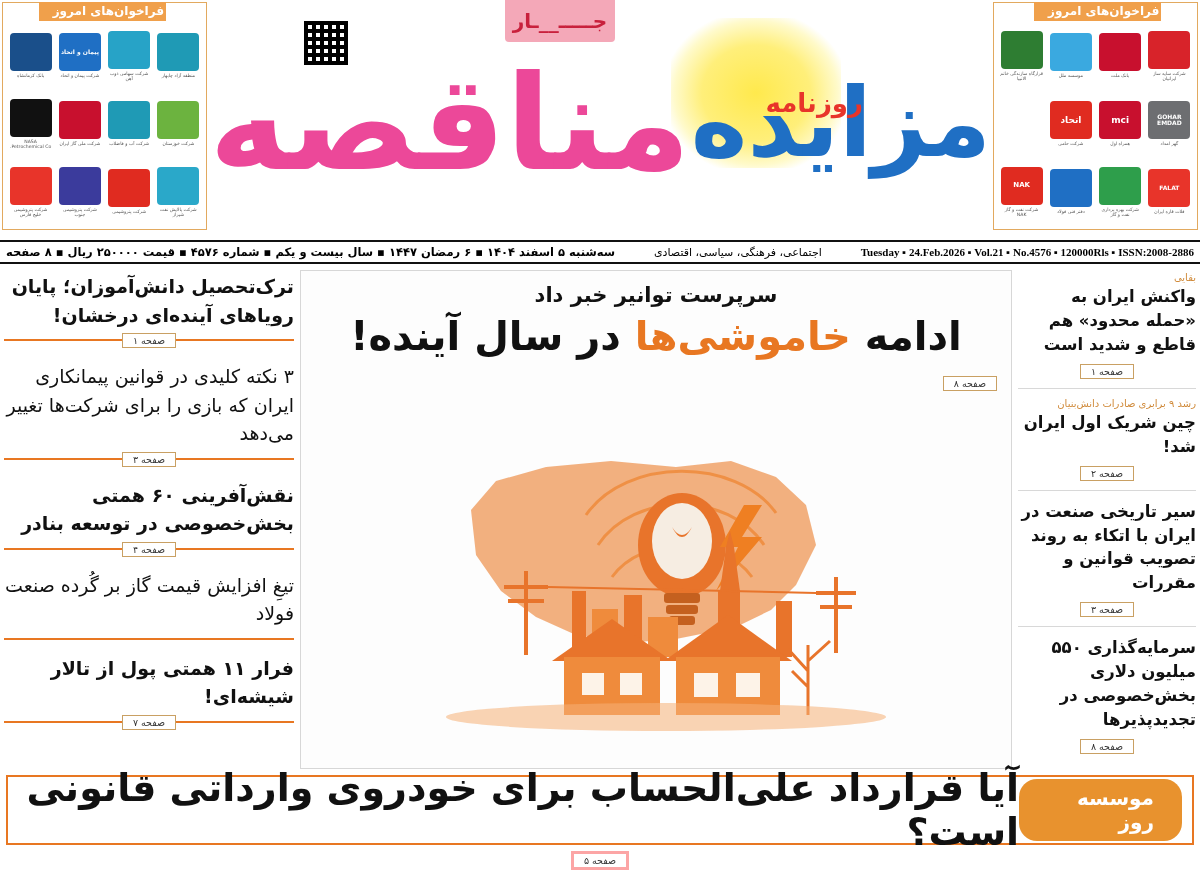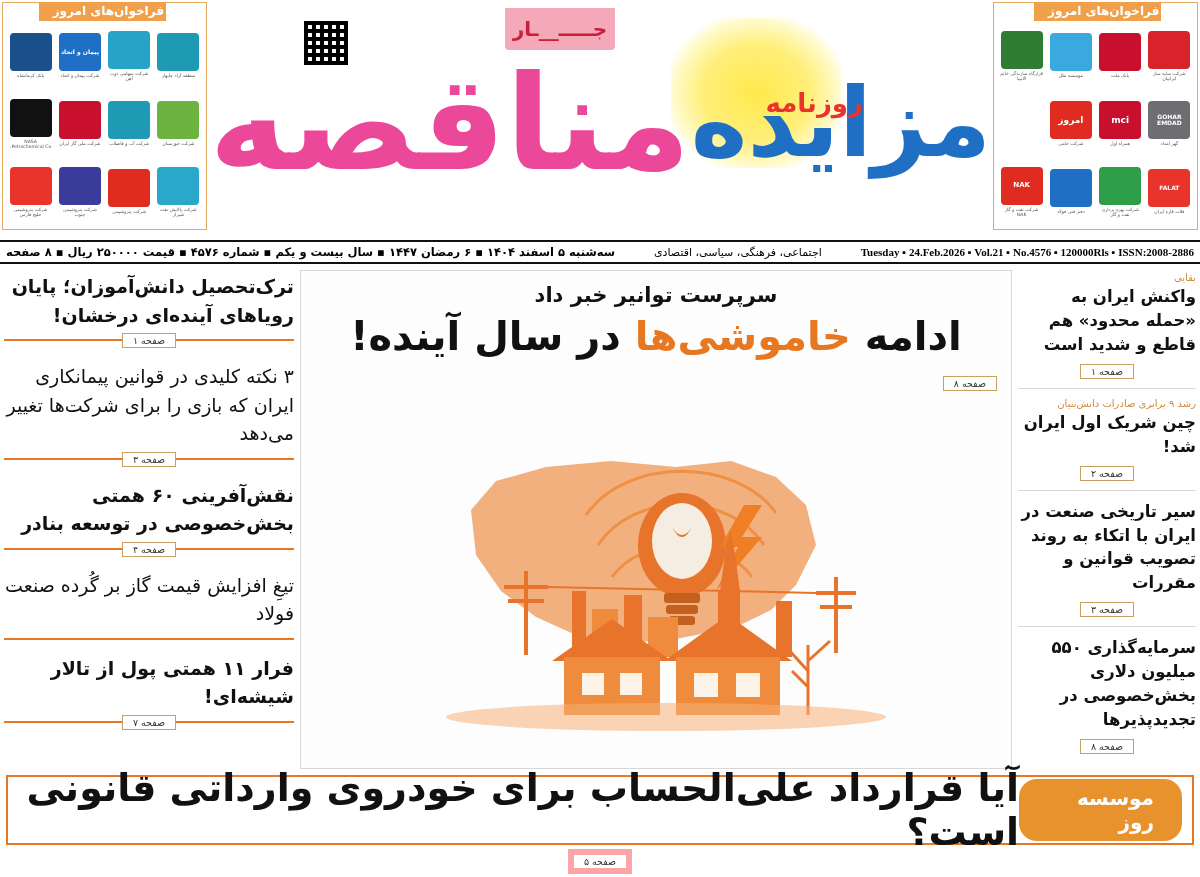--- a/index.html
+++ b/index.html
@@ -91,21 +91,21 @@
   }
   .sun {
     position: absolute;
     width: 170px; height: 150px;
     background: radial-gradient(ellipse at center, #ffe94d 0%, #ffef7a 45%, rgba(255,246,160,0.55) 68%, rgba(255,255,255,0) 78%);
     top: 18px; right: 150px;
     pointer-events: none;
   }
   .jostar {
     position: absolute;
-    top: 8px; left: 50%;
+    top: 0; left: 50%;
     transform: translateX(-50%) translateX(-40px);
     width: 110px; height: 42px;
     background: #f4a8b8;
     color: #c8203c;
     font-size: 20px;
     font-weight: bold;
     display: flex; align-items: center; justify-content: center;
     border-radius: 0 0 4px 4px;
   }
   .masthead-main {
@@ -290,21 +290,21 @@
   }
   .bottom-q {
     font-size: 38px;
     font-weight: bold;
     color: #111;
     letter-spacing: -0.5px;
   }
   .bottom-tag-row { text-align: center; margin-top: 4px; }
   .bottom-tag {
     display: inline-block;
-    border: 6px solid #fca5a5;
+    border: 3px solid #fca5a5;
     font-size: 9.5px;
     padding: 1px 10px;
     color: #333;
   }
 </style>
 </head>
 <body>
 
 <div class="page">
 
@@ -337,21 +337,21 @@
             <div class="logo-cap">گهر امداد</div>
           </div>
         <div class="logo-cell">
             <div class="logo-mark" style="background:#c8102e">
               <span>mci</span>
             </div>
             <div class="logo-cap">همراه اول</div>
           </div>
         <div class="logo-cell">
             <div class="logo-mark" style="background:#e02b20">
-              <span>امروز</span>
+              <span>اتحاد</span>
             </div>
             <div class="logo-cap">شرکت حامی</div>
           </div>
         <div class="logo-cell"></div>
 
         <div class="logo-cell">
             <div class="logo-mark" style="background:#e8342a;font-size:6px">
               <span>FALAT</span>
             </div>
             <div class="logo-cap">فلات قاره ایران</div>

